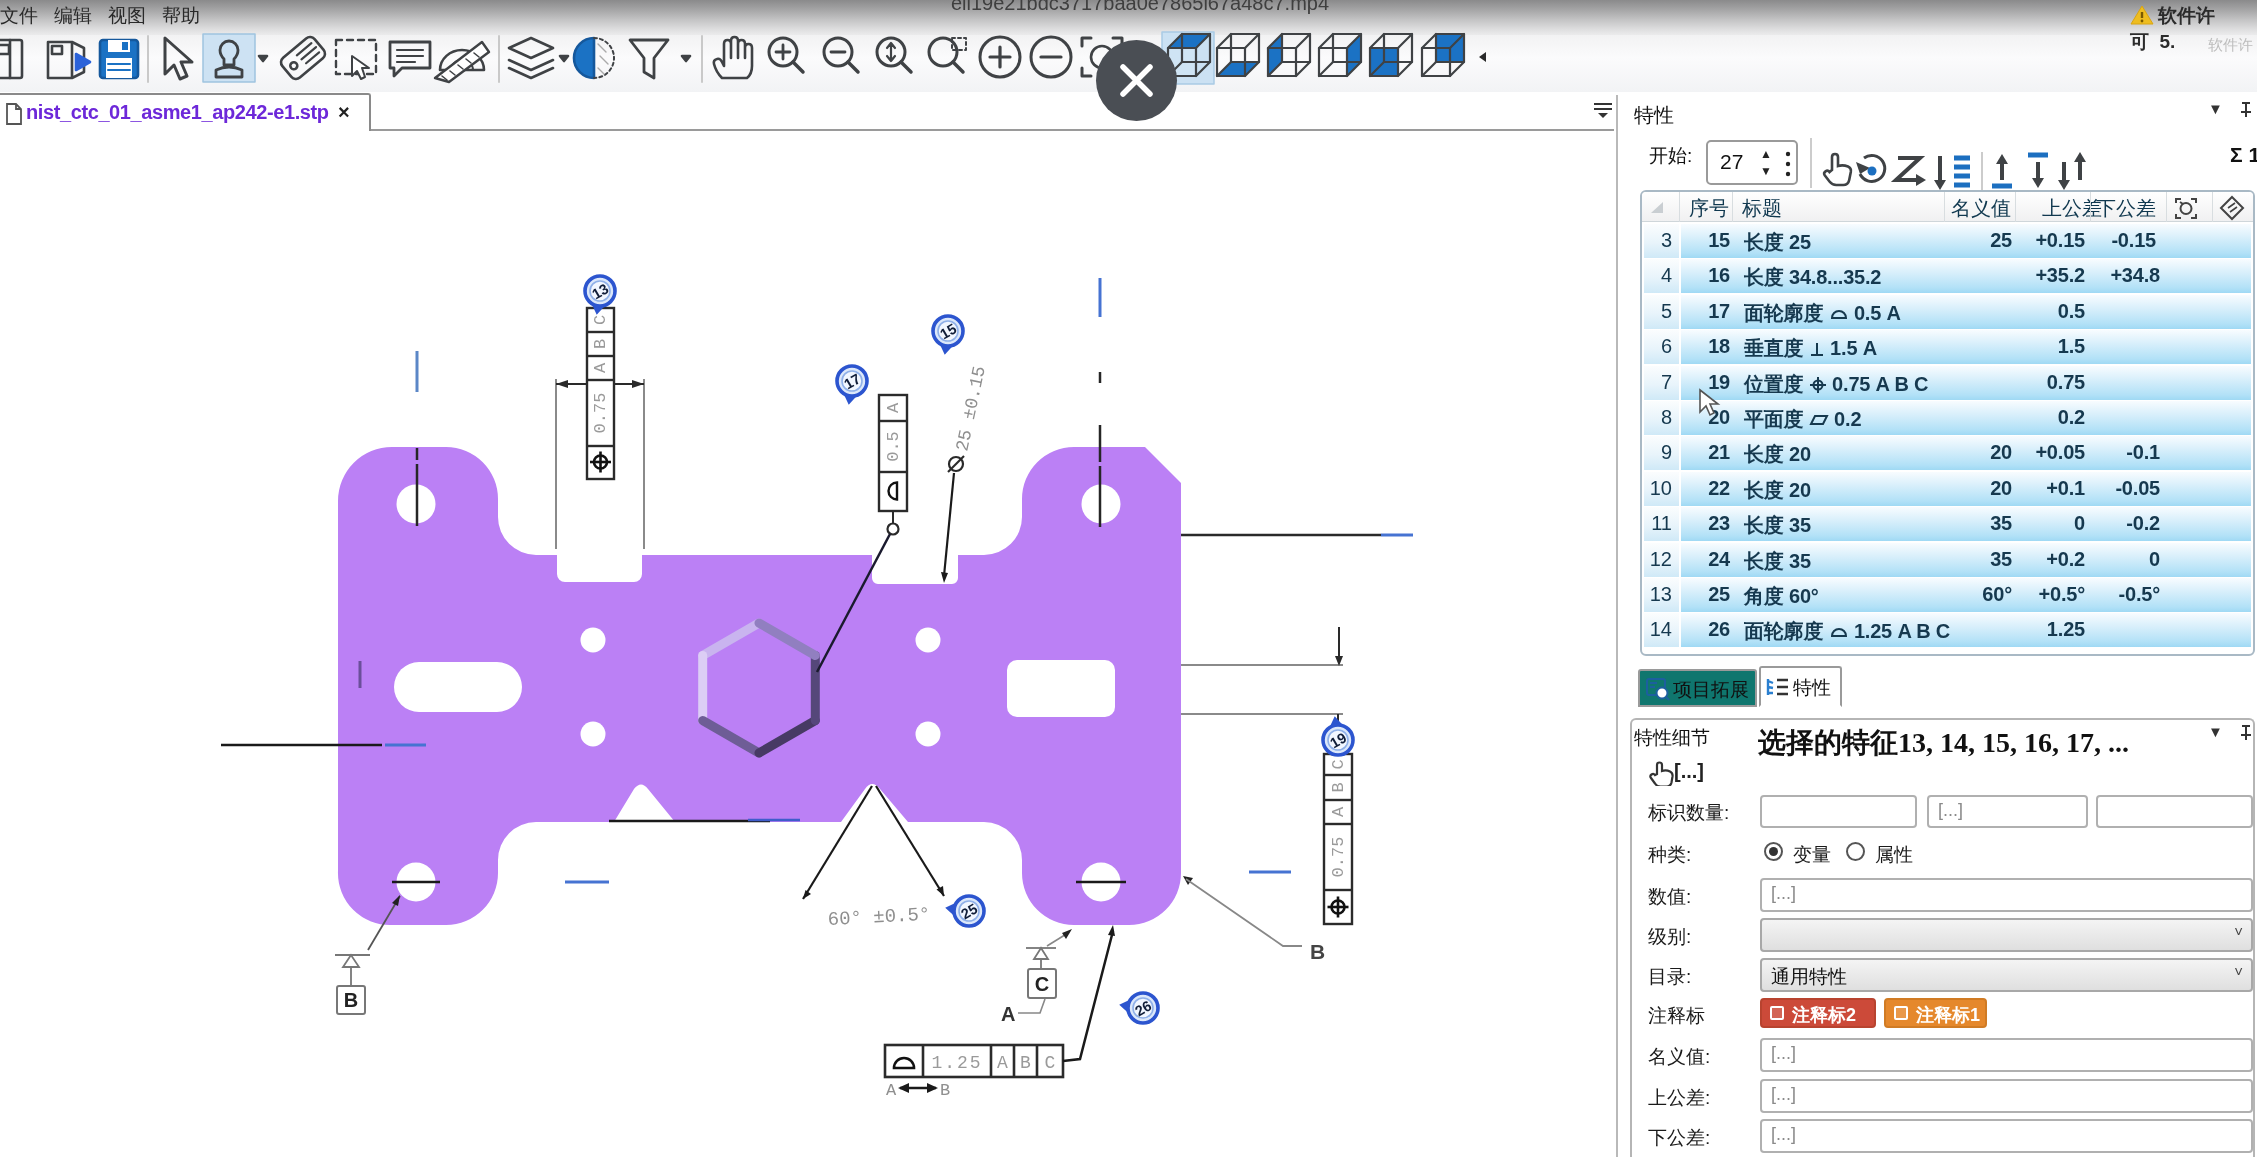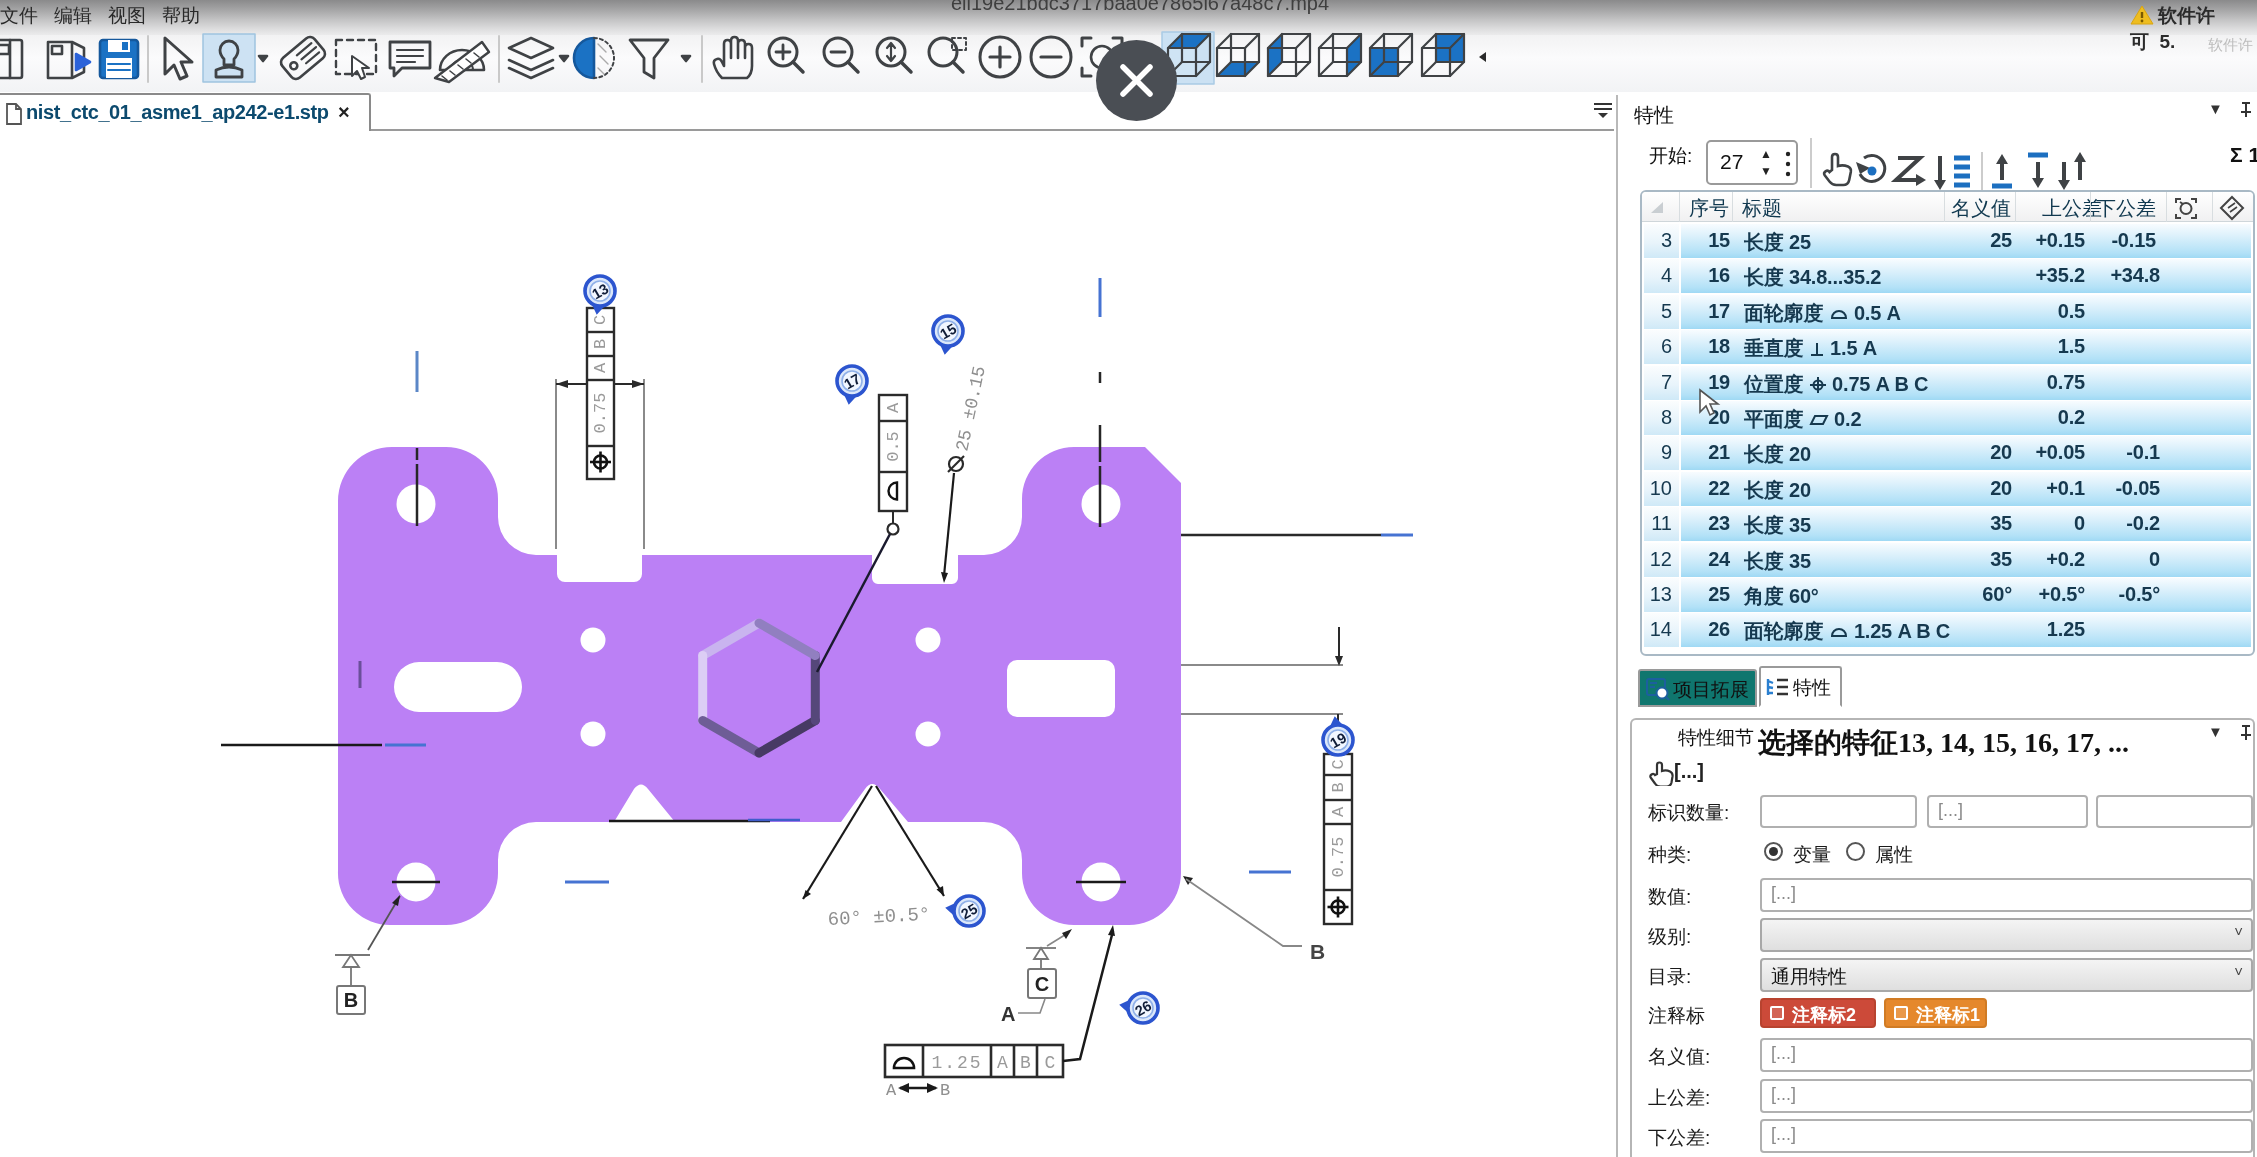--- a/index.html
+++ b/index.html
@@ -11,21 +11,21 @@
 #menus{position:absolute;left:0;top:3px;font-size:19px;color:#2a2a2a;letter-spacing:0;}
 #menus span{margin-right:16px;}
 #vidtitle{position:absolute;left:930px;top:-8px;width:420px;text-align:center;font-size:20px;color:#3f3f3f;}
 #lictext{position:absolute;left:2130px;top:3px;font-size:19px;color:#2b2b2b;font-weight:bold;}
 #lic2{position:absolute;left:2208px;top:36px;font-size:15px;color:#bdbdbd;}
 #toolbar{position:absolute;left:0;top:35px;width:2257px;height:57px;
 background:linear-gradient(180deg,#f2f2f3 0%,#fbfbfc 40%,#f2f3f5 100%);}
 #tabstrip{position:absolute;left:0;top:92px;width:1616px;height:38px;background:#fff;}
 #tab1{position:absolute;left:0px;top:1px;width:371px;height:38px;background:#fff;
 border:2px solid #8a8a8a;border-bottom:none;border-left:none;border-radius:0 3px 0 0;}
-#tab1 .txt{position:absolute;left:26px;top:6px;font-size:20px;font-weight:bold;color:#0c4a6e;letter-spacing:-0.4px;}
+#tab1 .txt{position:absolute;left:26px;top:6px;font-size:20px;font-weight:bold;color:#6d28d9;letter-spacing:-0.4px;}
 #tab1 .x{position:absolute;left:338px;top:6px;font-size:20px;color:#222;font-weight:bold;}
 #tabline{position:absolute;left:371px;top:37px;width:1243px;height:2px;background:#9a9a9a;}
 #closebtn{position:absolute;left:1096px;top:40px;width:81px;height:81px;border-radius:50%;
 background:#4a4e54;}
 #closebtn svg{position:absolute;left:0;top:0;}
 
 #rp{position:absolute;left:1628px;top:95px;width:629px;height:1062px;background:#fff;font-size:19px;color:#1a1a1a;}
 #vsep{position:absolute;left:1616px;top:95px;width:2px;height:1062px;background:#b9b9b9;}
 .phead{font-size:20px;color:#111;}
 .inp{position:absolute;background:#fff;border:2px solid #b0b0b0;border-radius:4px;}
@@ -570,21 +570,21 @@
       <path d="M3 4 v16 M3 6 l5 2 M3 12 l5 1 M3 18 l5 0" stroke="#2a7fd0" stroke-width="2.4"></path>
       <path d="M12 5 h11 M12 12 h11 M12 19 h11" stroke="#333" stroke-width="2.4"></path>
     </svg>
 <div style="position:absolute;left:32px;top:7px;font-size:19px;color:#111;">特性</div>
 </div>
 <svg class="abs" style="left:1698px;top:388px;" width="24" height="30">
     <path d="M2 2 L2 24 L8 18 L12 27 L16 25 L12 16 L20 16 Z" fill="#fff" stroke="#555" stroke-width="1.6"></path>
   </svg>
 
 <div id="pd"></div>
-<div class="abs" style="left:1634px;top:725px;font-size:19px;color:#111;margin-left:44px;">特性细节</div>
+<div class="abs" style="left:1634px;top:725px;font-size:19px;color:#111;">特性细节</div>
 <div class="abs" style="left:2208px;top:723px;color:#333;font-size:15px;">▼</div>
 <svg class="abs" style="left:2238px;top:723px;" width="18" height="20">
     <path d="M4 3 h8 M8 3 v9 M3 12 h10 M8 12 v5" stroke="#333" stroke-width="2" fill="none"></path>
   </svg>
 <svg class="abs" style="left:1644px;top:756px;" width="30" height="30" fill="none" stroke="#333" stroke-width="2.2">
     <path d="M13 18 v-9 q0 -2.5 2.5 -2.5 q2.5 0 2.5 2.5 v6 q4 -1.5 8 0.5 q3 1.5 2.5 5 l-1 6 q-0.8 4 -5 4 h-6 q-3.5 0 -5.5 -3 l-4 -5.5 q-1.5 -2 0.5 -3.5 q2 -1.5 3.5 0.5 z"></path>
   </svg>
 <div class="abs" style="left:1674px;top:760px;font-size:20px;font-weight:bold;color:#222;">[...]</div>
 <div class="abs" style="left:1758px;top:724px;font-size:28px;font-weight:bold;color:#111;font-family:Liberation Serif, serif;">选择的特征13, 14, 15, 16, 17, ...</div>
 <div class="lbl" style="left:1648px;top:800px;">标识数量:</div>

